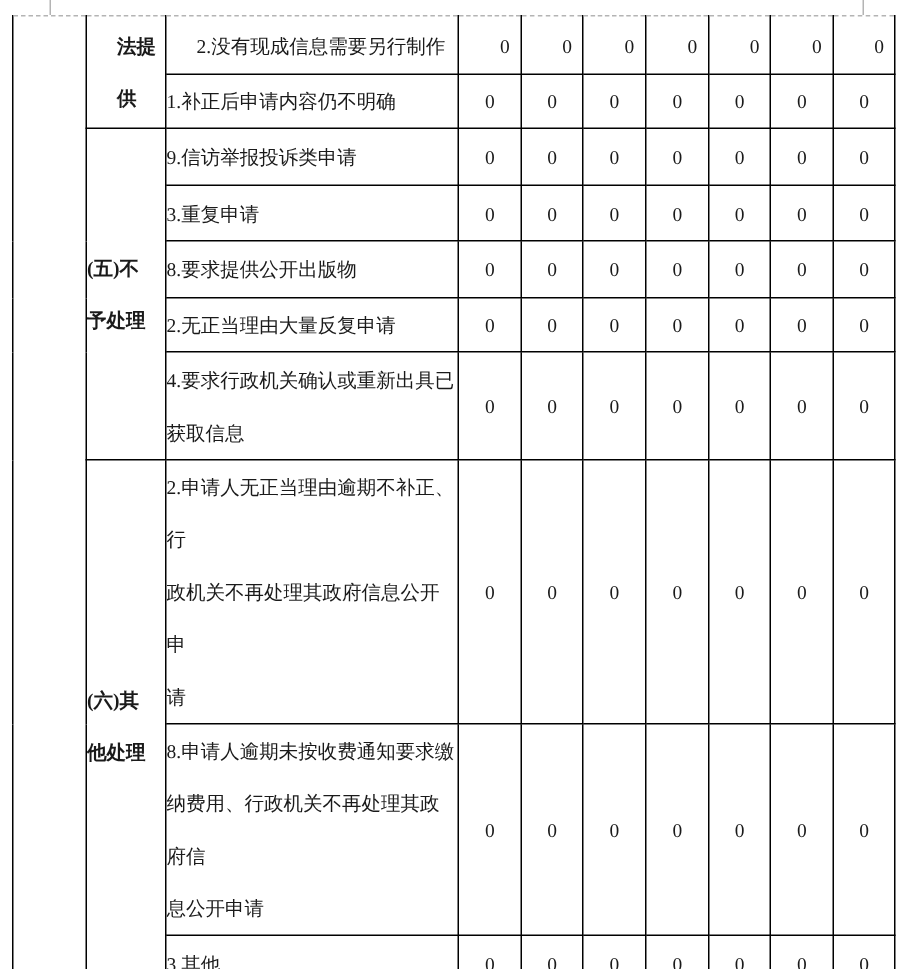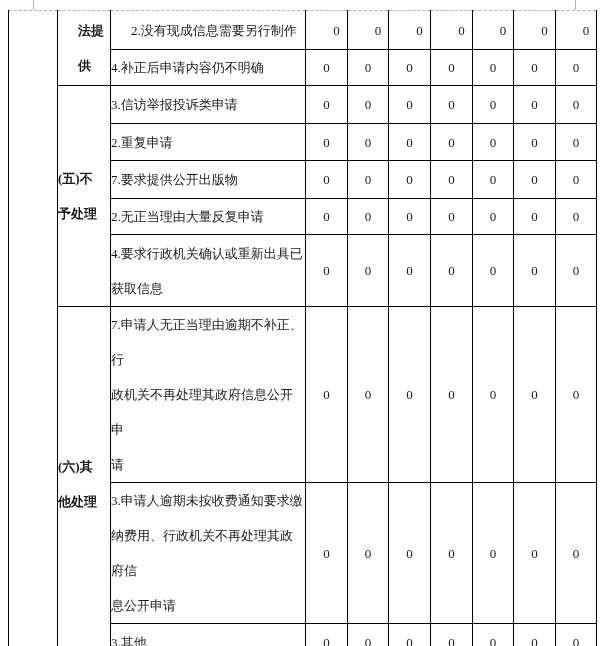--- a/index.html
+++ b/index.html
@@ -86,56 +86,56 @@
       <td class="val">0</td>
       <td class="val">0</td>
       <td class="val">0</td>
       <td class="val">0</td>
       <td class="val">0</td>
       <td class="val">0</td>
       <td class="val val-last">0</td>
     </tr>
 
     <tr style="height:35px">
-      <td class="txt">4.补正后申请内容仍不明确</td>
+      <td class="txt">1.补正后申请内容仍不明确</td>
       <td class="val">0</td>
       <td class="val">0</td>
       <td class="val">0</td>
       <td class="val">0</td>
       <td class="val">0</td>
       <td class="val">0</td>
       <td class="val val-last">0</td>
     </tr>
 
     <tr style="height:38px">
       <td class="grp" rowspan="5">(五)不
 予处理</td>
-      <td class="txt">3.信访举报投诉类申请</td>
+      <td class="txt">9.信访举报投诉类申请</td>
       <td class="val">0</td>
       <td class="val">0</td>
       <td class="val">0</td>
       <td class="val">0</td>
       <td class="val">0</td>
       <td class="val">0</td>
       <td class="val val-last">0</td>
     </tr>
 
     <tr style="height:37px">
-      <td class="txt">2.重复申请</td>
+      <td class="txt">3.重复申请</td>
       <td class="val">0</td>
       <td class="val">0</td>
       <td class="val">0</td>
       <td class="val">0</td>
       <td class="val">0</td>
       <td class="val">0</td>
       <td class="val val-last">0</td>
     </tr>
 
     <tr style="height:38px">
-      <td class="txt">7.要求提供公开出版物</td>
+      <td class="txt">8.要求提供公开出版物</td>
       <td class="val">0</td>
       <td class="val">0</td>
       <td class="val">0</td>
       <td class="val">0</td>
       <td class="val">0</td>
       <td class="val">0</td>
       <td class="val val-last">0</td>
     </tr>
 
     <tr style="height:36px">
@@ -157,34 +157,34 @@
       <td class="val">0</td>
       <td class="val">0</td>
       <td class="val">0</td>
       <td class="val">0</td>
       <td class="val val-last">0</td>
     </tr>
 
     <tr style="height:110px">
       <td class="grp" rowspan="3">(六)其
 他处理</td>
-      <td class="txt">7.申请人无正当理由逾期不补正、行
+      <td class="txt">2.申请人无正当理由逾期不补正、行
 政机关不再处理其政府信息公开申
 请</td>
       <td class="val">0</td>
       <td class="val">0</td>
       <td class="val">0</td>
       <td class="val">0</td>
       <td class="val">0</td>
       <td class="val">0</td>
       <td class="val val-last">0</td>
     </tr>
 
     <tr style="height:105px">
-      <td class="txt">3.申请人逾期未按收费通知要求缴
+      <td class="txt">8.申请人逾期未按收费通知要求缴
 纳费用、行政机关不再处理其政府信
 息公开申请</td>
       <td class="val">0</td>
       <td class="val">0</td>
       <td class="val">0</td>
       <td class="val">0</td>
       <td class="val">0</td>
       <td class="val">0</td>
       <td class="val val-last">0</td>
     </tr>

